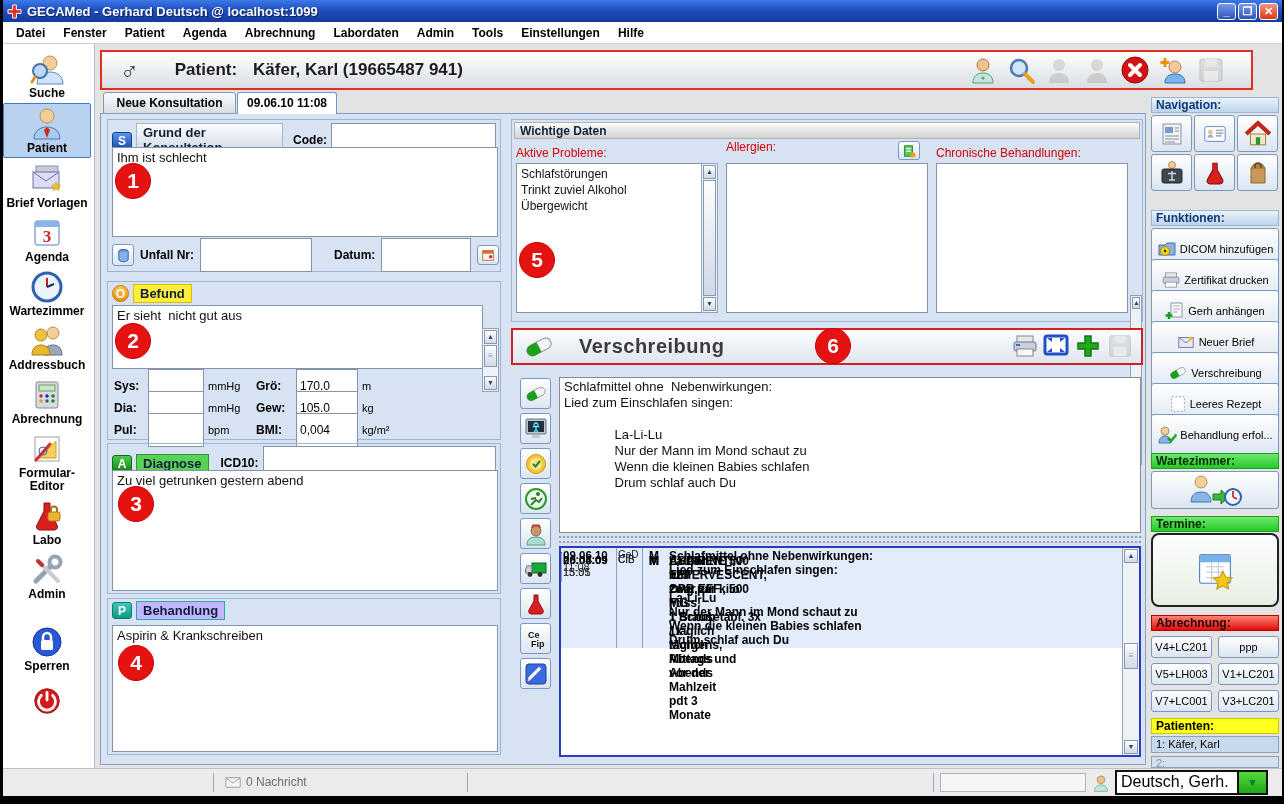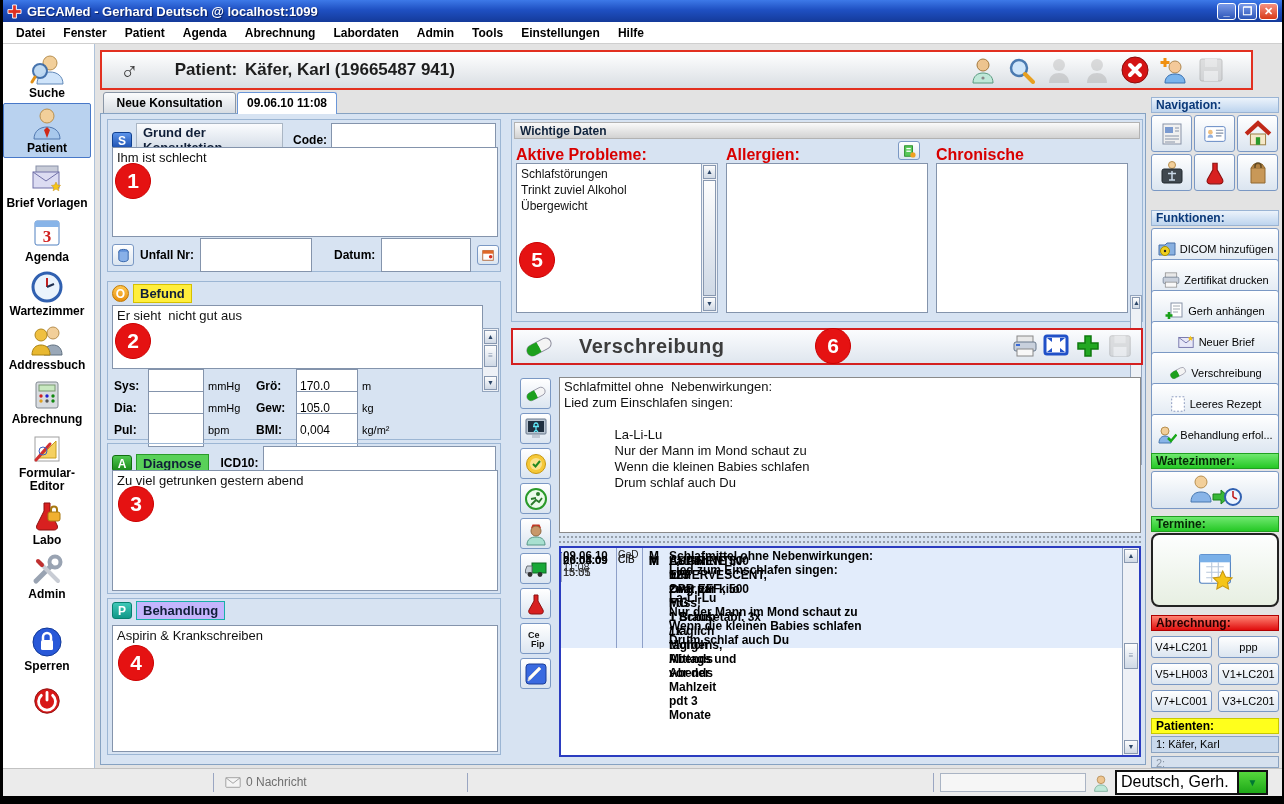--- a/index.html
+++ b/index.html
@@ -23,21 +23,21 @@
   
   .lsb{position:absolute;left:0;top:44px;width:92px;height:724px;background:#fff;border-right:1px solid #aec2da;display:flex;flex-direction:column;align-items:flex-start;padding-top:5px}
   .lsb-item{width:88px;display:flex;flex-direction:column;align-items:center;padding:3px 0 2px;margin-bottom:1px}
   .lsb-item .lbl{font-size:12px;font-weight:bold;color:#000;margin-top:1px;text-align:center;line-height:13px}
   .lsb-item.sel{background:#b9d2ef;border:1px solid #4878c8;border-radius:2px}
 
   
   .phead{position:absolute;left:97px;top:50px;width:1153px;height:40px;border:2px solid #e23020;background:linear-gradient(#ffffff,#d9dee3);display:flex;align-items:center}
   .male{font-size:25px;color:#3a3a3a;margin-left:18px;font-weight:bold}
   .ptitle{font-size:17px;font-weight:bold;color:#1d1d1d;margin-left:36px}
-  .ptitle .nm{margin-left:8px}
+  .ptitle .nm{margin-left:16px}
   .ptools{margin-left:auto;margin-right:26px;display:flex;gap:10px;align-items:center}
   .tbtn{width:28px;height:28px}
   .dim{opacity:.45;filter:grayscale(1)}
 
   
   .tab{position:absolute;top:92px;height:22px;font-size:12px;font-weight:bold;text-align:center;line-height:20px;border-radius:3px 3px 0 0}
   .tab.t1{left:100px;width:133px;background:linear-gradient(#fbfcfd,#d7dce2);border:1px solid #8a96a6;border-bottom:1px solid #8a96a6}
   .tab.t2{left:234px;width:100px;background:#fff;border:1px solid #6a96d8;border-bottom:none;z-index:3}
 
   
@@ -59,21 +59,21 @@
   .formlbl{font-weight:bold;font-size:12px;color:#000;white-space:nowrap}
   .sbtn{background:linear-gradient(#ffffff,#dbe5f0);border:1px solid #7a98c4;border-radius:3px;display:flex;align-items:center;justify-content:center}
   .unit{font-size:11px;color:#000}
 
   
   .scroll{background:#eef1f6;border:1px solid #93a5be;position:relative}
   .sar{position:absolute;left:1px;right:1px;height:14px;background:linear-gradient(#fdfdfd,#d0d9e5);border:1px solid #8898b0;font-size:7px;text-align:center;line-height:12px;color:#2c4668}
   .sar.up{top:1px}.sar.dn{bottom:1px}
   .sthumb{position:absolute;left:1px;right:1px;background:linear-gradient(#fdfdfd,#cfd9e6);border:1px solid #8898b0;display:flex;align-items:center;justify-content:center;color:#7f8fa8;font-size:8px;line-height:6px}
 
-  .redlbl{color:#d80000;font-weight:bold;font-size:16px;position:absolute}
+  .redlbl{color:#d80000;font-weight:normal;font-size:12px;position:absolute}
   .listbox{position:absolute;background:#fff;border:1px solid #8494ac;font-size:12px;color:#111;padding:2px 4px;line-height:16px;white-space:pre-wrap}
 
   .marker{position:absolute;width:36px;height:36px;border-radius:50%;background:#e51212;color:#fff;font-size:21px;font-weight:bold;display:flex;align-items:center;justify-content:center;z-index:30;border:1px solid #c00}
 
   
   .vhead{position:absolute;left:508px;top:328px;width:632px;height:37px;border:2px solid #d42020;background:linear-gradient(#fbfcfe,#dfe6ee);display:flex;align-items:center}
   .vtitle{font-size:20px;font-weight:bold;color:#3c3c3c;margin-left:24px;letter-spacing:.5px}
   .vtools{margin-left:auto;margin-right:6px;display:flex;gap:4px;align-items:center}
   .stripbtn{position:absolute;left:517px;width:31px;height:31px}
 
@@ -416,21 +416,21 @@
     <div class="sech" style="padding:2px 4px">
       <span class="badge p">P</span>
       <span class="seclabel t">Behandlung</span>
     </div>
     <div class="tbox abs" style="left:4px;top:26px;width:386px;height:127px">Aspirin &amp; Krankschreiben</div>
   </div>
 
   <div class="panel" style="left:508px;top:119px;width:632px;height:203px">
     <div class="abs" style="left:2px;top:2px;width:626px;height:17px;background:linear-gradient(#fafafa,#d2d2d2);border:1px solid #b2b2b2;font-size:12px;font-weight:bold;color:#10233c;padding:1px 5px">Wichtige Daten</div>
     <span class="redlbl" style="left:4px;top:26px">Aktive Probleme:</span>
-    <span class="redlbl" style="left:214px;top:26px">Allergien:</span>
+    <span class="redlbl" style="left:214px;top:20px">Allergien:</span>
     <span class="redlbl" style="left:424px;top:26px">Chronische Behandlungen:</span>
     <span class="sbtn abs" style="left:386px;top:21px;width:22px;height:19px">
         <svg width="14" height="14" viewBox="0 0 16 16">
           <rect x="3" y="2" width="9" height="12" fill="#58c858" stroke="#208820"></rect>
           <rect x="5" y="4.5" width="5" height="1.5" fill="#fff"></rect>
           <rect x="5" y="7.5" width="5" height="1.5" fill="#fff"></rect>
           <circle cx="12.5" cy="12.5" r="3" fill="#f0a020"></circle>
         </svg>
       </span>
     <div class="listbox" style="left:4px;top:43px;width:186px;height:150px;border-right:none">Schlafstörungen

